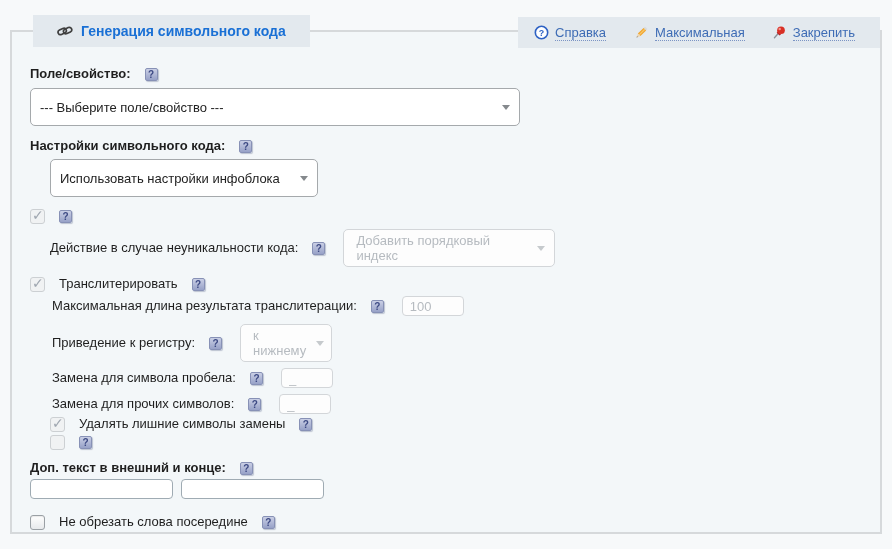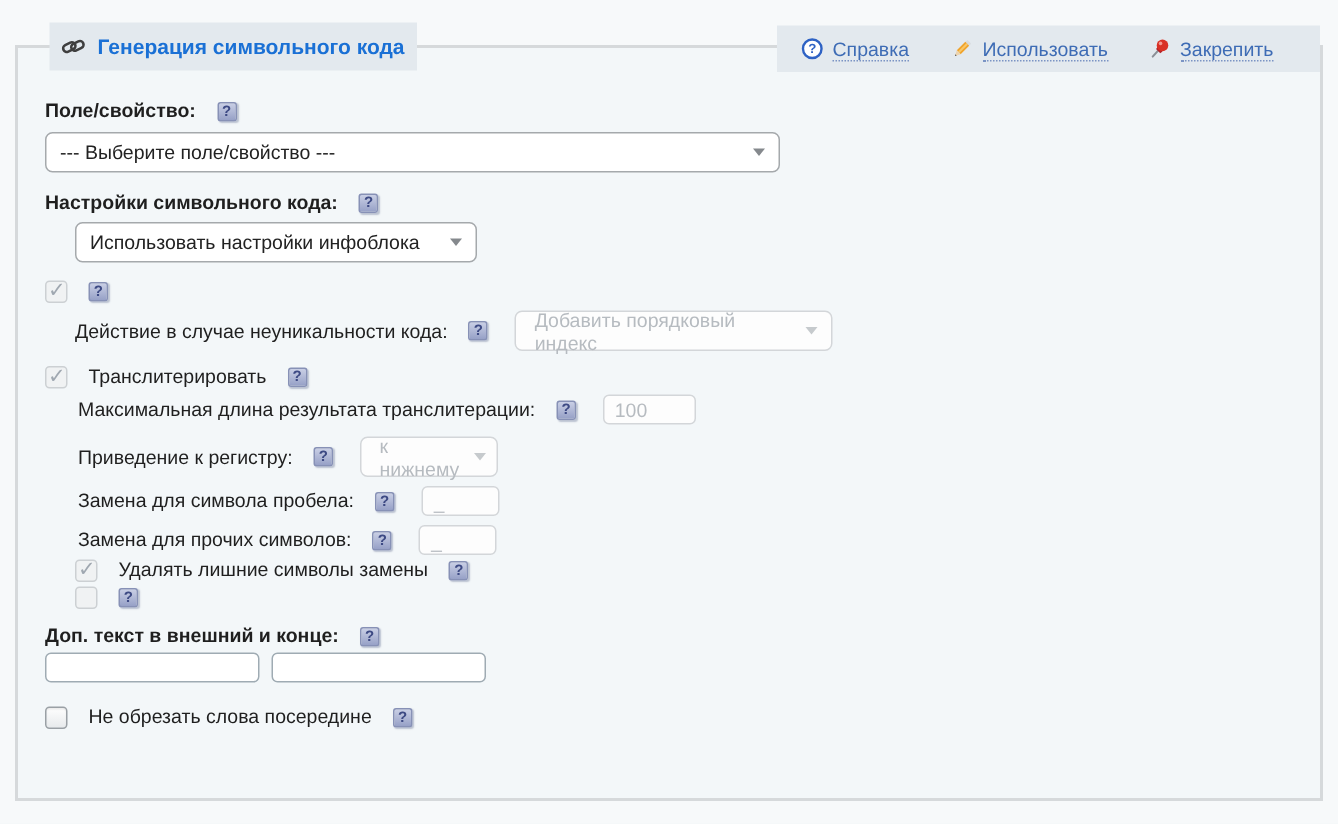--- a/index.html
+++ b/index.html
@@ -13,21 +13,21 @@
   
   .panel {
     position:absolute; left:10px; right:10px; top:30px; bottom:15px;
     border:2px solid #d6d9db; background:#f3f7f9;
   }
   .form { padding:34px 20px 0 18px; }
 
   
   .tab {
     position:absolute; left:33px; top:15px; height:32px; z-index:2;
-    background:#e3e9ee; display:flex; align-items:center; gap:8px; padding:0 8px;
+    background:#e3e9ee; display:flex; align-items:center; gap:8px; padding:0 24px;
   }
   .tab-title { color:#1a70d5; font-weight:bold; font-size:14px; }
   .toolbar {
     position:absolute; left:518px; right:12px; top:17px; height:31px; z-index:2;
     background:#e3e9ee; display:flex; align-items:center; gap:27px; padding:0 20px 0 16px;
   }
   .tb-item { display:flex; align-items:center; gap:6px; cursor:pointer; }
   .tb-link {
     color:#3e6cb5; text-decoration:none; border-bottom:1px dotted #7b94c4; line-height:15px;
   }
@@ -44,21 +44,21 @@
   
   .row { display:flex; align-items:center; gap:14px; }
   .lbl { line-height:16px; }
   .b { font-weight:bold; }
   .ind { margin-left:22px; }
   .ind2 { margin-left:20px; }
   .gap-ctl { margin-left:4px; }
 
   
   .sel {
-    height:27px; background:#fff; border:1px solid #a5a9ac; border-radius:5px;
+    height:38px; background:#fff; border:1px solid #a5a9ac; border-radius:5px;
     display:inline-flex; align-items:center; justify-content:space-between;
     padding:0 9px; color:#222; cursor:pointer;
   }
   .arrow {
     width:0; height:0; margin-left:10px;
     border-left:4px solid transparent; border-right:4px solid transparent;
     border-top:5px solid #85898d;
   }
   .sel.dis { border-color:#d3d6d9; color:#b6bbc0; background:#fdfdfd; cursor:default;padding-left:12px; }
   .sel.dis .arrow { border-top-color:#c6cacd; }
@@ -130,21 +130,21 @@
         <svg width="16" height="16" viewBox="0 0 16 16">
           <g transform="rotate(45 8 8)">
             <rect x="6.2" y="0.6" width="3.6" height="2.2" rx="0.6" fill="#d8dce0"></rect>
             <rect x="6.2" y="2.6" width="3.6" height="8" fill="#f0a32a"></rect>
             <rect x="7.35" y="2.6" width="1.3" height="8" fill="#f8c76a"></rect>
             <path d="M6.2 10.6 L9.8 10.6 L8 14.2 Z" fill="#ecd3ae"></path>
             <path d="M7.45 13.1 L8.55 13.1 L8 14.2 Z" fill="#4a4a4a"></path>
           </g>
         </svg>
       </span>
-      <a class="tb-link">Использовать</a>
+      <a class="tb-link">Максимальная</a>
     </span>
     <span class="tb-item">
       <span style="display:inline-flex;">
         <svg width="15" height="15" viewBox="0 0 16 16">
           <path d="M2.6 13.6 L6.4 9.4" stroke="#8a8f96" stroke-width="1.4" stroke-linecap="round"></path>
           <path d="M5.0 8.2 l3.0 3.0 l1.6 -1.2 l-3.4 -3.4 Z" fill="#b3242a"></path>
           <circle cx="9.6" cy="5.6" r="4.1" fill="#d93025"></circle>
           <circle cx="8.2" cy="4.2" r="1.3" fill="#f3978f"></circle>
         </svg>
       </span>

